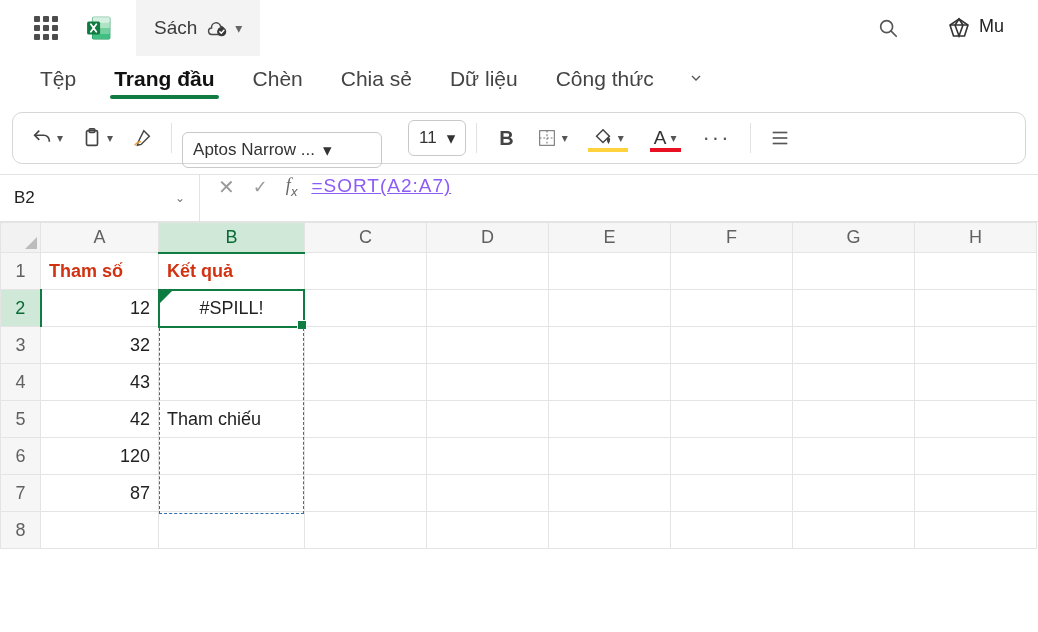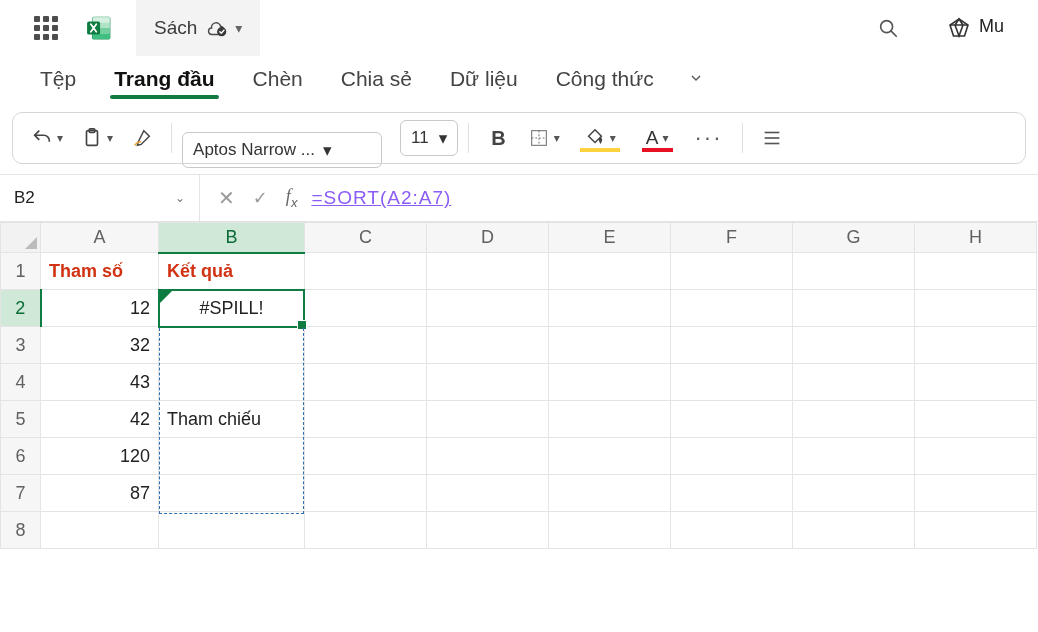--- a/index.html
+++ b/index.html
@@ -28,30 +28,30 @@
   .tab-more{padding:10px 14px;color:#444;font-size:16px;}
 
   
   .toolbar-wrap{padding:8px 12px 0;}
   .toolbar{display:flex;align-items:center;height:52px;border:1px solid #d6d6d6;border-radius:10px;padding:0 10px;gap:2px;background:#fff;}
   .tbtn{display:flex;align-items:center;justify-content:center;height:40px;padding:0 8px;border-radius:6px;color:#444;cursor:pointer;position:relative;}
   .tbtn svg{width:22px;height:22px;}
   .tbtn .chev{font-size:12px;margin-left:4px;color:#555;}
   .sep{width:1px;height:30px;background:#e1e1e1;margin:0 8px;}
   .font-name{height:36px;border:1px solid #c9c9c9;border-radius:6px;padding:0 10px;display:flex;align-items:center;min-width:200px;font-size:17px;color:#333;gap:8px;margin-top:24px;}
-  .font-size{height:36px;border:1px solid #c9c9c9;border-radius:6px;padding:0 10px;display:flex;align-items:center;min-width:58px;font-size:17px;color:#333;gap:10px;margin-left:16px;}
+  .font-size{height:36px;border:1px solid #c9c9c9;border-radius:6px;padding:0 10px;display:flex;align-items:center;min-width:58px;font-size:17px;color:#333;gap:10px;margin-left:24px;}
   .bold-btn{font-weight:700;font-size:20px;padding:0 12px;}
   .color-strip{position:absolute;bottom:6px;left:10px;right:10px;height:4px;}
   .fill-strip{background:#ffd23f;}
   .font-strip{background:#e81123;}
   .ellipsis{font-size:22px;letter-spacing:2px;padding:0 10px;color:#555;}
   .align-ico svg{width:22px;height:22px;}
 
   
-  .fbar{display:flex;align-items:center;height:48px;border-top:1px solid #e3e3e3;border-bottom:1px solid #e3e3e3;margin-top:10px;}
+  .fbar{display:flex;align-items:flex-start;height:48px;border-top:1px solid #e3e3e3;border-bottom:1px solid #e3e3e3;margin-top:10px;}
   .namebox{width:200px;height:100%;display:flex;align-items:center;justify-content:space-between;padding:0 14px;font-size:17px;border-right:1px solid #e3e3e3;}
   .namebox .chev{color:#777;font-size:12px;}
   .fx-controls{display:flex;align-items:center;gap:18px;padding:0 18px;color:#9a9a9a;}
   .fx-controls .xmark{font-size:20px;}
   .fx-controls .check{font-size:18px;}
   .fx-label{font-style:italic;font-family:"Times New Roman",serif;font-size:18px;color:#666;margin-right:14px;}
   .formula-text{font-size:19px;color:#8b5cf6;letter-spacing:1px;text-decoration:underline;}
 
   
   .grid{position:relative;user-select:none;}

